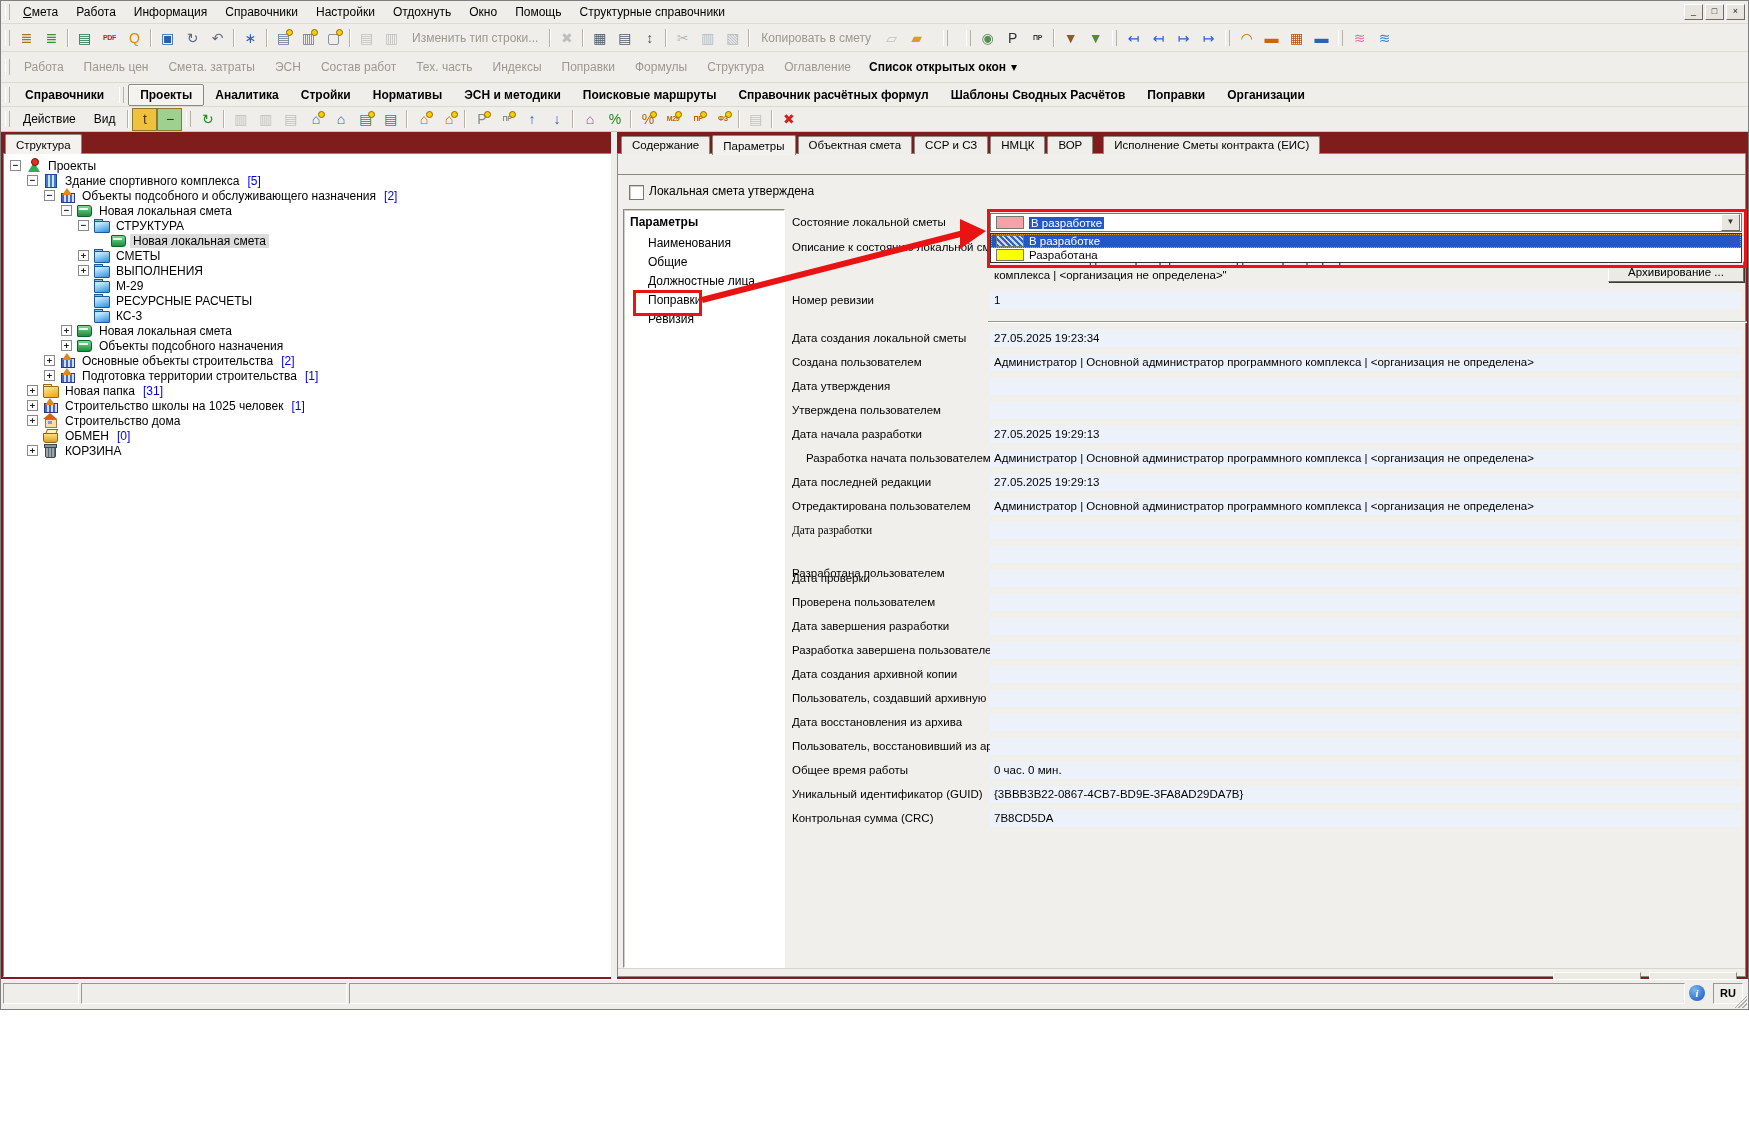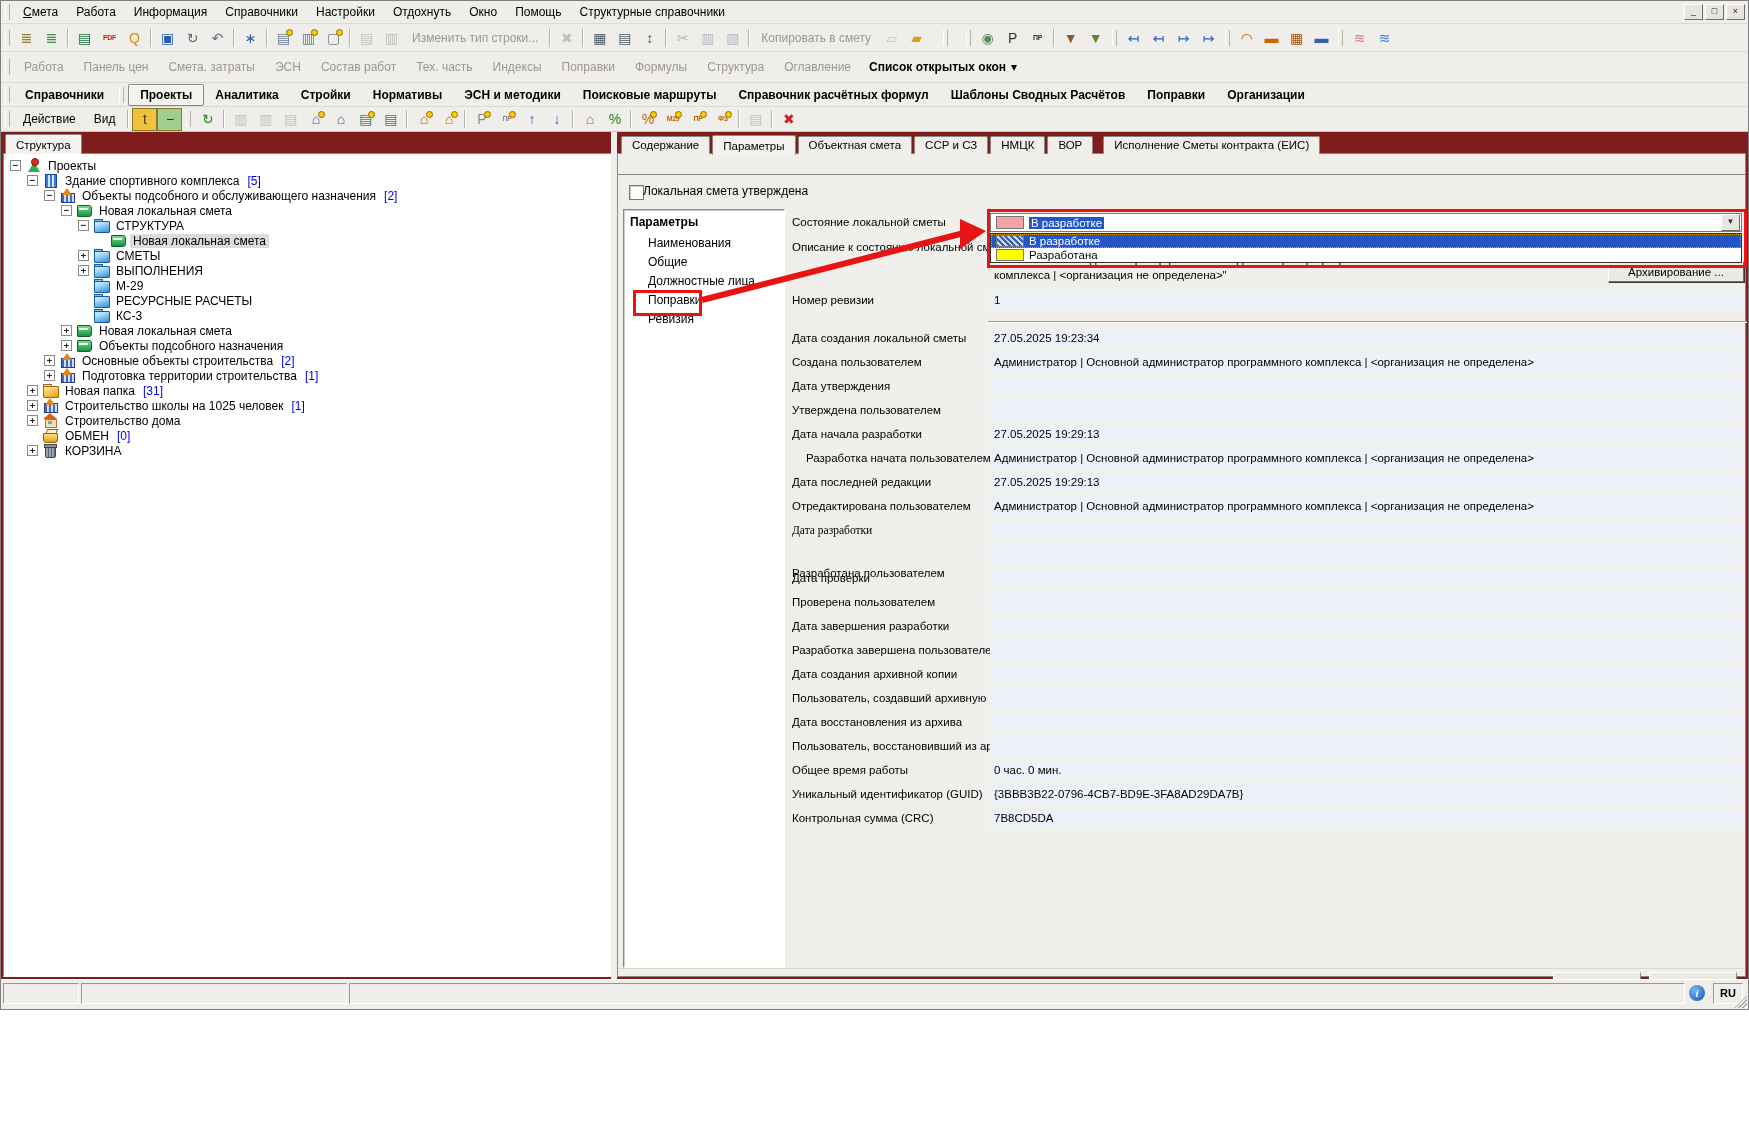--- a/index.html
+++ b/index.html
@@ -573,21 +573,21 @@
           <div class="tab active">Параметры</div>
           <div class="tab">Объектная смета</div>
           <div class="tab">ССР и СЗ</div>
           <div class="tab">НМЦК</div>
           <div class="tab">ВОР</div>
           <div class="tab" style="margin-left: 8px;">Исполнение Сметы контракта (ЕИС)</div>
         </div>
       <div class="rcontent">
 
         <span class="cb" style="left:11px;top:10px;"></span>
-        <span class="cb-label" style="left:25px;top:9px;text-align:right;">Локальная смета утверждена</span>
+        <span class="cb-label" style="left:31px;top:9px;text-align:right;">Локальная смета утверждена</span>
 
         <div class="params-box" style="left:5px;top:34px;width:162px;height:759px;" id="params-box">
             <div class="p-root">Параметры</div>
             <div class="p-item">Наименования</div>
             <div class="p-item">Общие</div>
             <div class="p-item">Должностные лица</div>
             <div class="p-item">Поправки</div>
             <div class="p-item">Ревизия</div>
           </div>
 
@@ -651,21 +651,21 @@
             <div class="fvalue" style="top: 491px;"></div>
             <div class="flabel" style="top: 517px;">Пользователь, создавший архивную копию</div>
             <div class="fvalue" style="top: 515px;"></div>
             <div class="flabel" style="top: 541px;">Дата восстановления из архива</div>
             <div class="fvalue" style="top: 539px;"></div>
             <div class="flabel" style="top: 565px;">Пользователь, восстановивший из архива</div>
             <div class="fvalue" style="top: 563px;"></div>
             <div class="flabel" style="top: 589px;">Общее время работы</div>
             <div class="fvalue" style="top: 587px;">0 час. 0 мин.</div>
             <div class="flabel" style="top: 613px;">Уникальный идентификатор (GUID)</div>
-            <div class="fvalue" style="top: 611px;">{3BBB3B22-0796-4CB7-BD9E-3FA8AD29DA7B}</div>
+            <div class="fvalue" style="top: 611px;">{3BBB3B22-0867-4CB7-BD9E-3FA8AD29DA7B}</div>
             <div class="flabel" style="top: 637px;">Контрольная сумма (CRC)</div>
             <div class="fvalue" style="top: 635px;">7B8CD5DA</div>
           </div>
 
         <div class="red-box" style="left:369px;top:34px;width:754px;height:53px;"></div>
         <div class="red-box" style="left:15px;top:115px;width:63px;height:20px;"></div>
         <svg class="arrow-svg" width="1129" height="825">
           <line x1="84" y1="125" x2="346" y2="58" stroke="#e81313" stroke-width="6"></line>
           <polygon points="342,44 342,74 368,56" fill="#e81313"></polygon>
         </svg>

